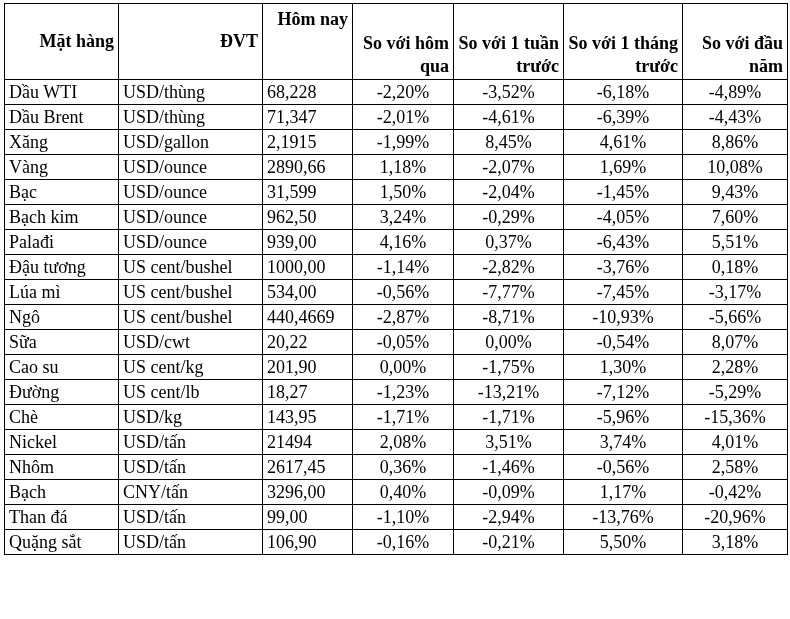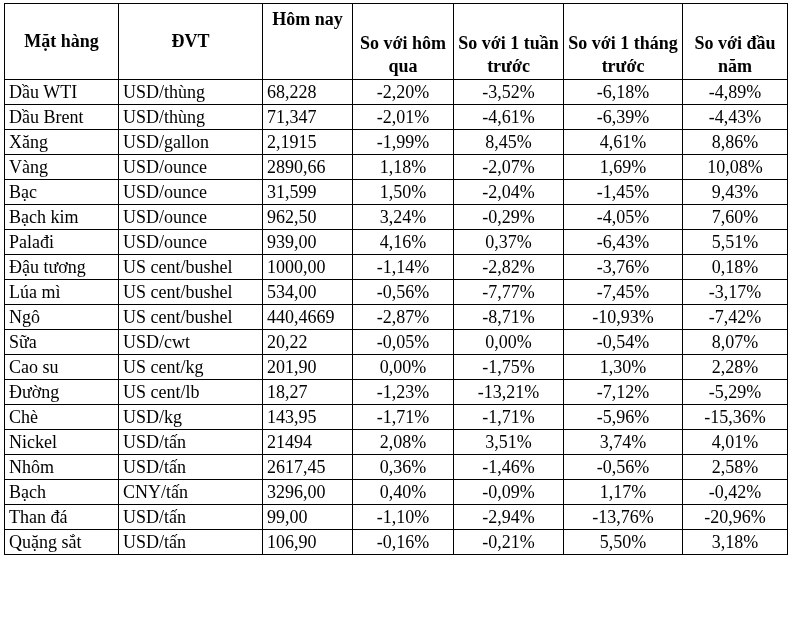--- a/index.html
+++ b/index.html
@@ -12,21 +12,21 @@
     table-layout: fixed;
   }
   .price-table th, .price-table td {
     border: 1.5px solid #000;
     padding: 0 4px;
     line-height: 22px;
     font-size: 18px;
   }
   .price-table th {
     font-weight: bold;
-    text-align: center;
+    text-align: right;
     vertical-align: bottom;
     line-height: 23px;
     height: 70px;
     padding-bottom: 1px;
     margin-top: 27px;
   }
   .price-table th.mid { vertical-align: middle; }
   .price-table td { height: 24px; white-space: nowrap; }
   .price-table td.l { text-align: left; }
   .price-table td.c { text-align: center; }
@@ -137,21 +137,21 @@
         <td class="c">-7,45%</td>
         <td class="c">-3,17%</td>
       </tr>
       <tr>
         <td class="l">Ngô</td>
         <td class="l">US cent/bushel</td>
         <td class="l">440,4669</td>
         <td class="c">-2,87%</td>
         <td class="c">-8,71%</td>
         <td class="c">-10,93%</td>
-        <td class="c">-7,42%</td>
+        <td class="c">-5,66%</td>
       </tr>
       <tr>
         <td class="l">Sữa</td>
         <td class="l">USD/cwt</td>
         <td class="l">20,22</td>
         <td class="c">-0,05%</td>
         <td class="c">0,00%</td>
         <td class="c">-0,54%</td>
         <td class="c">8,07%</td>
       </tr>

